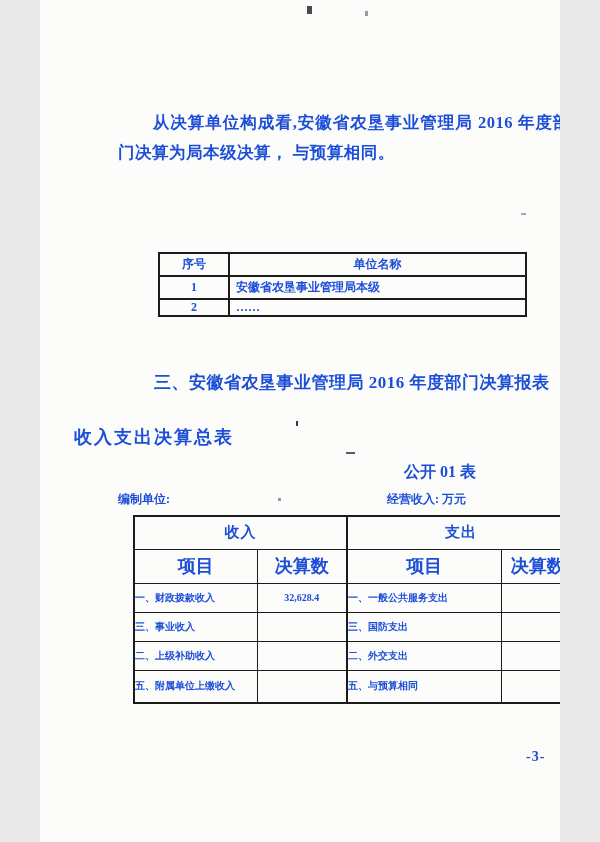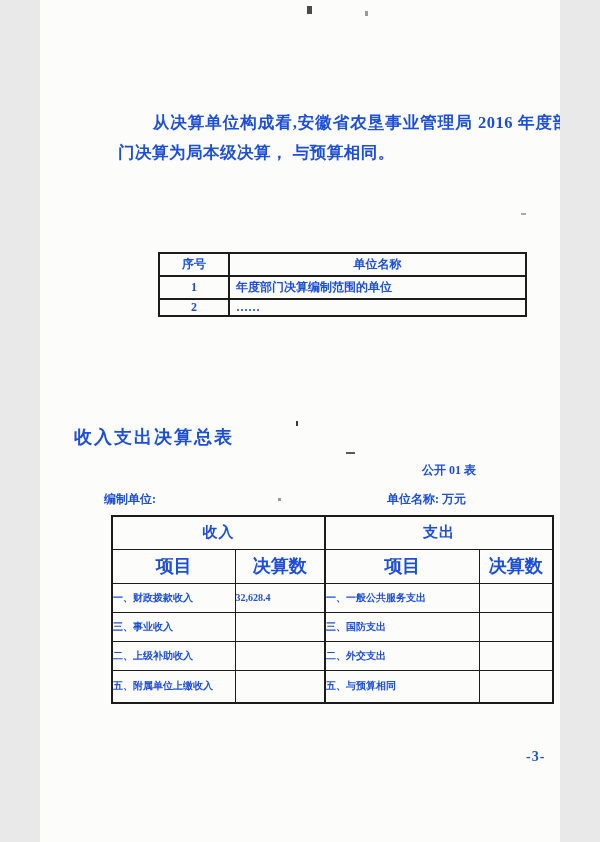--- a/index.html
+++ b/index.html
@@ -71,58 +71,58 @@
     text-align: left;
     text-indent: 34px;
     font-size: 18px;
     font-weight: bold;
     letter-spacing: 2px;
   }
   .table-code {
     position: absolute;
     right: 84px;
     top: 462px;
-    font-size: 12px;
+    font-size: 16px;
     font-weight: bold;
   }
   .meta-row {
     position: absolute;
-    left: 64px;
+    left: 78px;
     right: 94px;
     top: 491px;
     display: flex;
     justify-content: space-between;
     font-size: 12px;
     font-weight: bold;
   }
 
   
   .budget-table {
     position: absolute;
-    left: 71px;
+    left: 93px;
     top: 515px;
     width: 441px;
     border-collapse: collapse;
     table-layout: fixed;
     font-weight: bold;
   }
   .budget-table { border: 2.5px solid #1b1b1b; }
   .budget-table th, .budget-table td {
     border: 1.5px solid #1b1b1b;
     padding: 0;
     overflow: hidden;
     white-space: nowrap;
   }
   .budget-table .mid { border-left: 2.5px solid #1b1b1b; }
   .bt-top th { height: 33px; font-size: 15px; letter-spacing: 1px; }
   .bt-sub th { height: 34px; font-size: 18px; }
   .budget-table td { height: 29px; font-size: 10px; }
   .budget-table tr.tall td { height: 33px; }
   .item-cell { text-align: left; padding-left: 8px; }
-  .value-cell { text-align: left; padding-right: 6px; }
+  .value-cell { text-align: center; padding-right: 6px; }
 
   .page-number {
     position: absolute;
     left: 486px;
     top: 749px;
     font-size: 14px;
     font-weight: bold;
     letter-spacing: 1px;
   }
 
@@ -152,37 +152,38 @@
   </div>
 
   <table class="unit-table">
     <tbody>
       <tr>
         <th class="c" style="width:70px;">序号</th>
         <th class="c">单位名称</th>
       </tr>
       <tr>
         <td class="c">1</td>
-        <td class="l">年度部门决算编制范围的单位</td>
+        <td class="l">安徽省农垦事业管理局本级</td>
       </tr>
       <tr class="short">
         <td class="c">2</td>
         <td class="l">……</td>
       </tr>
     </tbody>
   </table>
 
+  <h2 class="section-heading">三、安徽省农垦事业管理局 2016 年度部门决算报表</h2>
 
   <h1 class="report-title">收入支出决算总表</h1>
 
   <div class="table-code">公开 01 表</div>
 
   <div class="meta-row">
     <span>编制单位:</span>
-    <span>单位名称: 万元</span>
+    <span>经营收入: 万元</span>
   </div>
 
   <table class="budget-table">
     <colgroup>
       <col style="width:123px;">
       <col style="width:90px;">
       <col style="width:154px;">
       <col style="width:74px;">
     </colgroup>
     <tbody>

